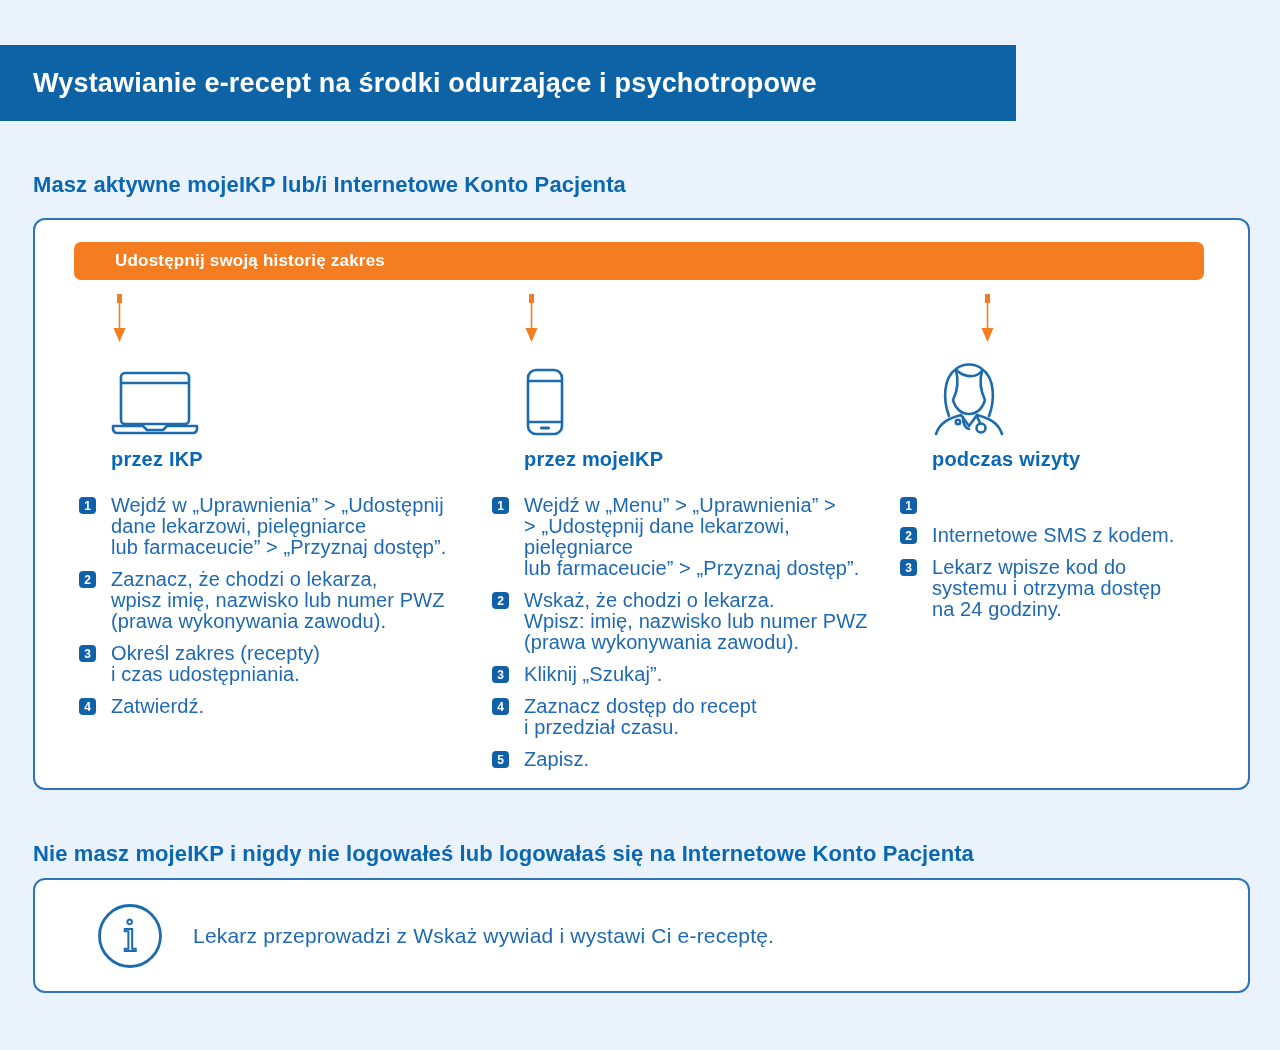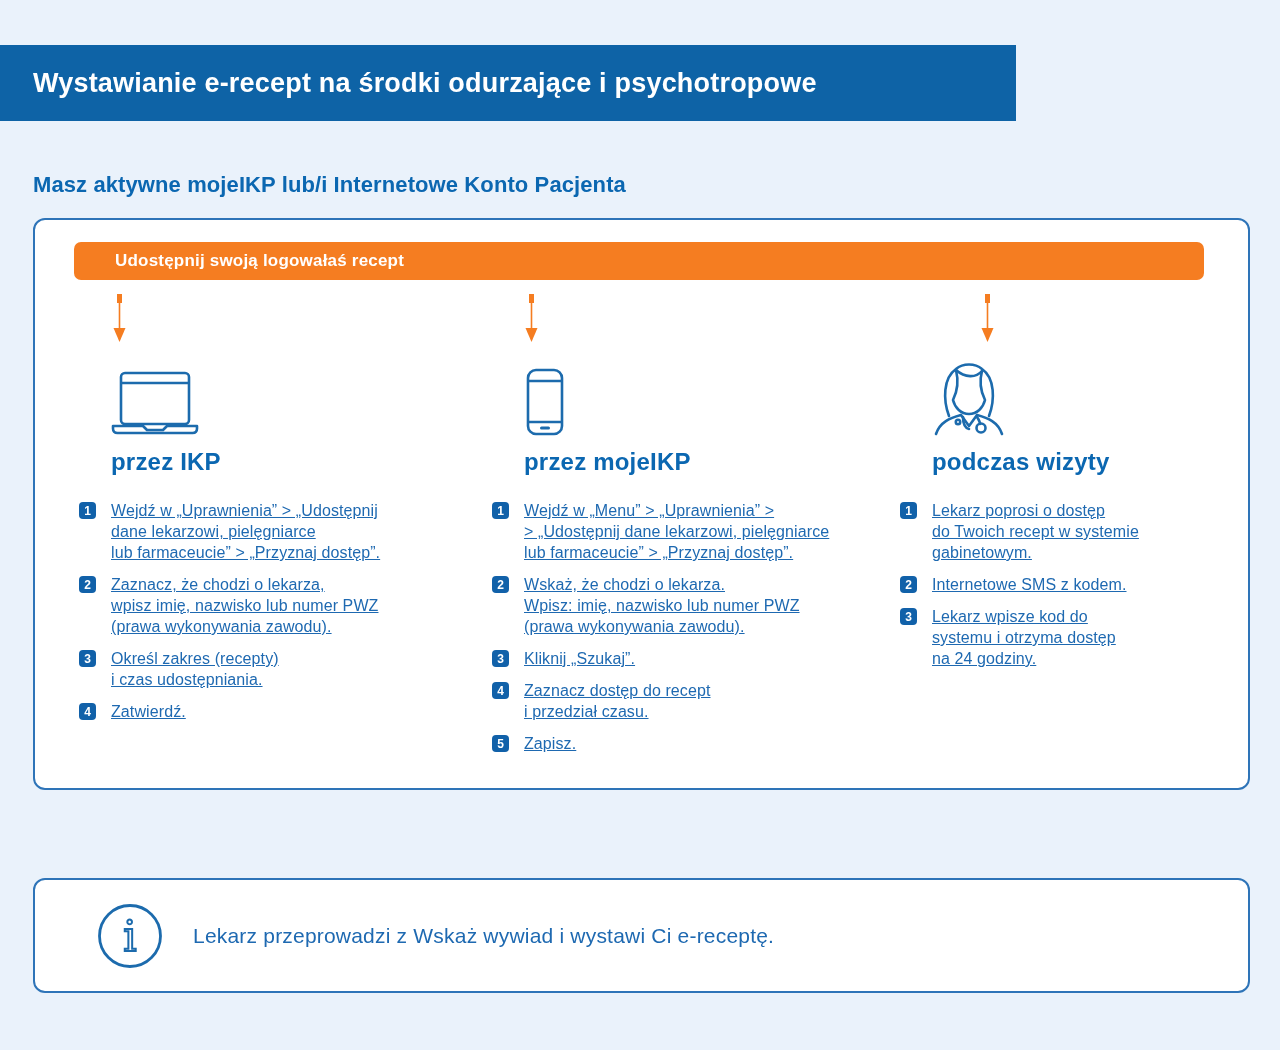--- a/index.html
+++ b/index.html
@@ -49,31 +49,31 @@
 
   .down-arrow{position:absolute;top:74px;width:13px;height:48px;}
 
   .column{position:absolute;top:142px;}
   #col-ikp{left:44px;width:385px;}
   #col-mojeikp{left:457px;width:410px;}
   #col-wizyta{left:865px;width:300px;}
 
   .col-icon{height:74px;display:flex;align-items:flex-end;margin-left:32px;margin-bottom:12px;}
   .col-title{
-    color:var(--heading-blue);font-size:24px;font-weight:bold;
+    color:var(--heading-blue);font-size:20px;font-weight:bold;
     margin-left:32px;margin-bottom:24px;letter-spacing:.2px;
   }
   .step{display:flex;margin-bottom:11px;}
   .badge{
     flex:0 0 17px;width:17px;height:17px;margin-top:2px;margin-right:15px;
     background:var(--badge-bg);border-radius:4px;color:#fff;
     font-size:12px;font-weight:bold;display:flex;align-items:center;justify-content:center;
   }
   .step-text{
-    color:var(--text-blue);font-size:16px;line-height:21px;white-space:pre-line;letter-spacing:.1px;text-decoration:underline;
+    color:var(--text-blue);font-size:20px;line-height:21px;white-space:pre-line;letter-spacing:.1px;
   }
 
   .info-icon{margin-left:62px;flex:0 0 66px;}
   .info-text{color:var(--text-blue);font-size:21px;margin-left:30px;letter-spacing:.2px;}
 
   svg{display:block;}
 </style>
 </head>
 <body>
 
@@ -81,21 +81,21 @@
 
   <div class="titlebar">
     <h1>Wystawianie e-recept na środki odurzające i psychotropowe</h1>
   </div>
 
   <div class="section-heading" id="heading-active">Masz aktywne mojeIKP lub/i Internetowe Konto Pacjenta</div>
 
   <div class="panel" id="panel-active">
 
     <div class="banner">
-      <span>Udostępnij swoją logowałaś recept</span>
+      <span>Udostępnij swoją historię zakres</span>
     </div>
 
     <svg class="down-arrow" style="left:78px" viewBox="0 0 13 48">
       <rect x="4" y="0" width="5" height="9" fill="#f57d21"></rect>
       <line x1="6.5" y1="9" x2="6.5" y2="37" stroke="#f57d21" stroke-width="1.6"></line>
       <path d="M0.5 34 L6.5 48 L12.5 34 Z" fill="#f57d21"></path>
     </svg>
     <svg class="down-arrow" style="left:490px" viewBox="0 0 13 48">
       <rect x="4" y="0" width="5" height="9" fill="#f57d21"></rect>
       <line x1="6.5" y1="9" x2="6.5" y2="37" stroke="#f57d21" stroke-width="1.6"></line>
@@ -190,37 +190,35 @@
           <path d="M31 59 C31 66 33 70 37 71"></path>
           <path d="M45 59 C47 62 48 64 48 66"></path>
           <circle cx="49" cy="70" r="4.5"></circle>
           <circle cx="26" cy="64" r="2.2"></circle>
         </svg>
       </div>
       <div class="col-title">podczas wizyty</div>
 
       <div class="step">
         <div class="badge">1</div>
-        <div class="step-text">Lekarz poprosi o dostęp
-do Twoich recept w systemie
-gabinetowym.</div>
       </div>
       <div class="step">
         <div class="badge">2</div>
         <div class="step-text">Internetowe SMS z kodem.</div>
       </div>
       <div class="step">
         <div class="badge">3</div>
         <div class="step-text">Lekarz wpisze kod do
 systemu i otrzyma dostęp
 na 24 godziny.</div>
       </div>
     </div>
   </div>
 
+  <div class="section-heading" id="heading-noaccount">Nie masz mojeIKP i nigdy nie logowałeś lub logowałaś się na Internetowe Konto Pacjenta</div>
 
   <div class="panel" id="panel-noaccount">
     <div class="info-icon">
       <svg width="66" height="66" viewBox="0 0 66 66">
         <circle cx="33" cy="33" r="30.5" fill="none" stroke="#1c6bad" stroke-width="2.8"></circle>
         <text x="33" y="48" text-anchor="middle" font-family="DejaVu Serif, serif" font-size="42" fill="none" stroke="#1c6bad" stroke-width="2">i</text>
       </svg>
     </div>
     <div class="info-text">Lekarz przeprowadzi z Wskaż wywiad i wystawi Ci e-receptę.</div>
   </div>

